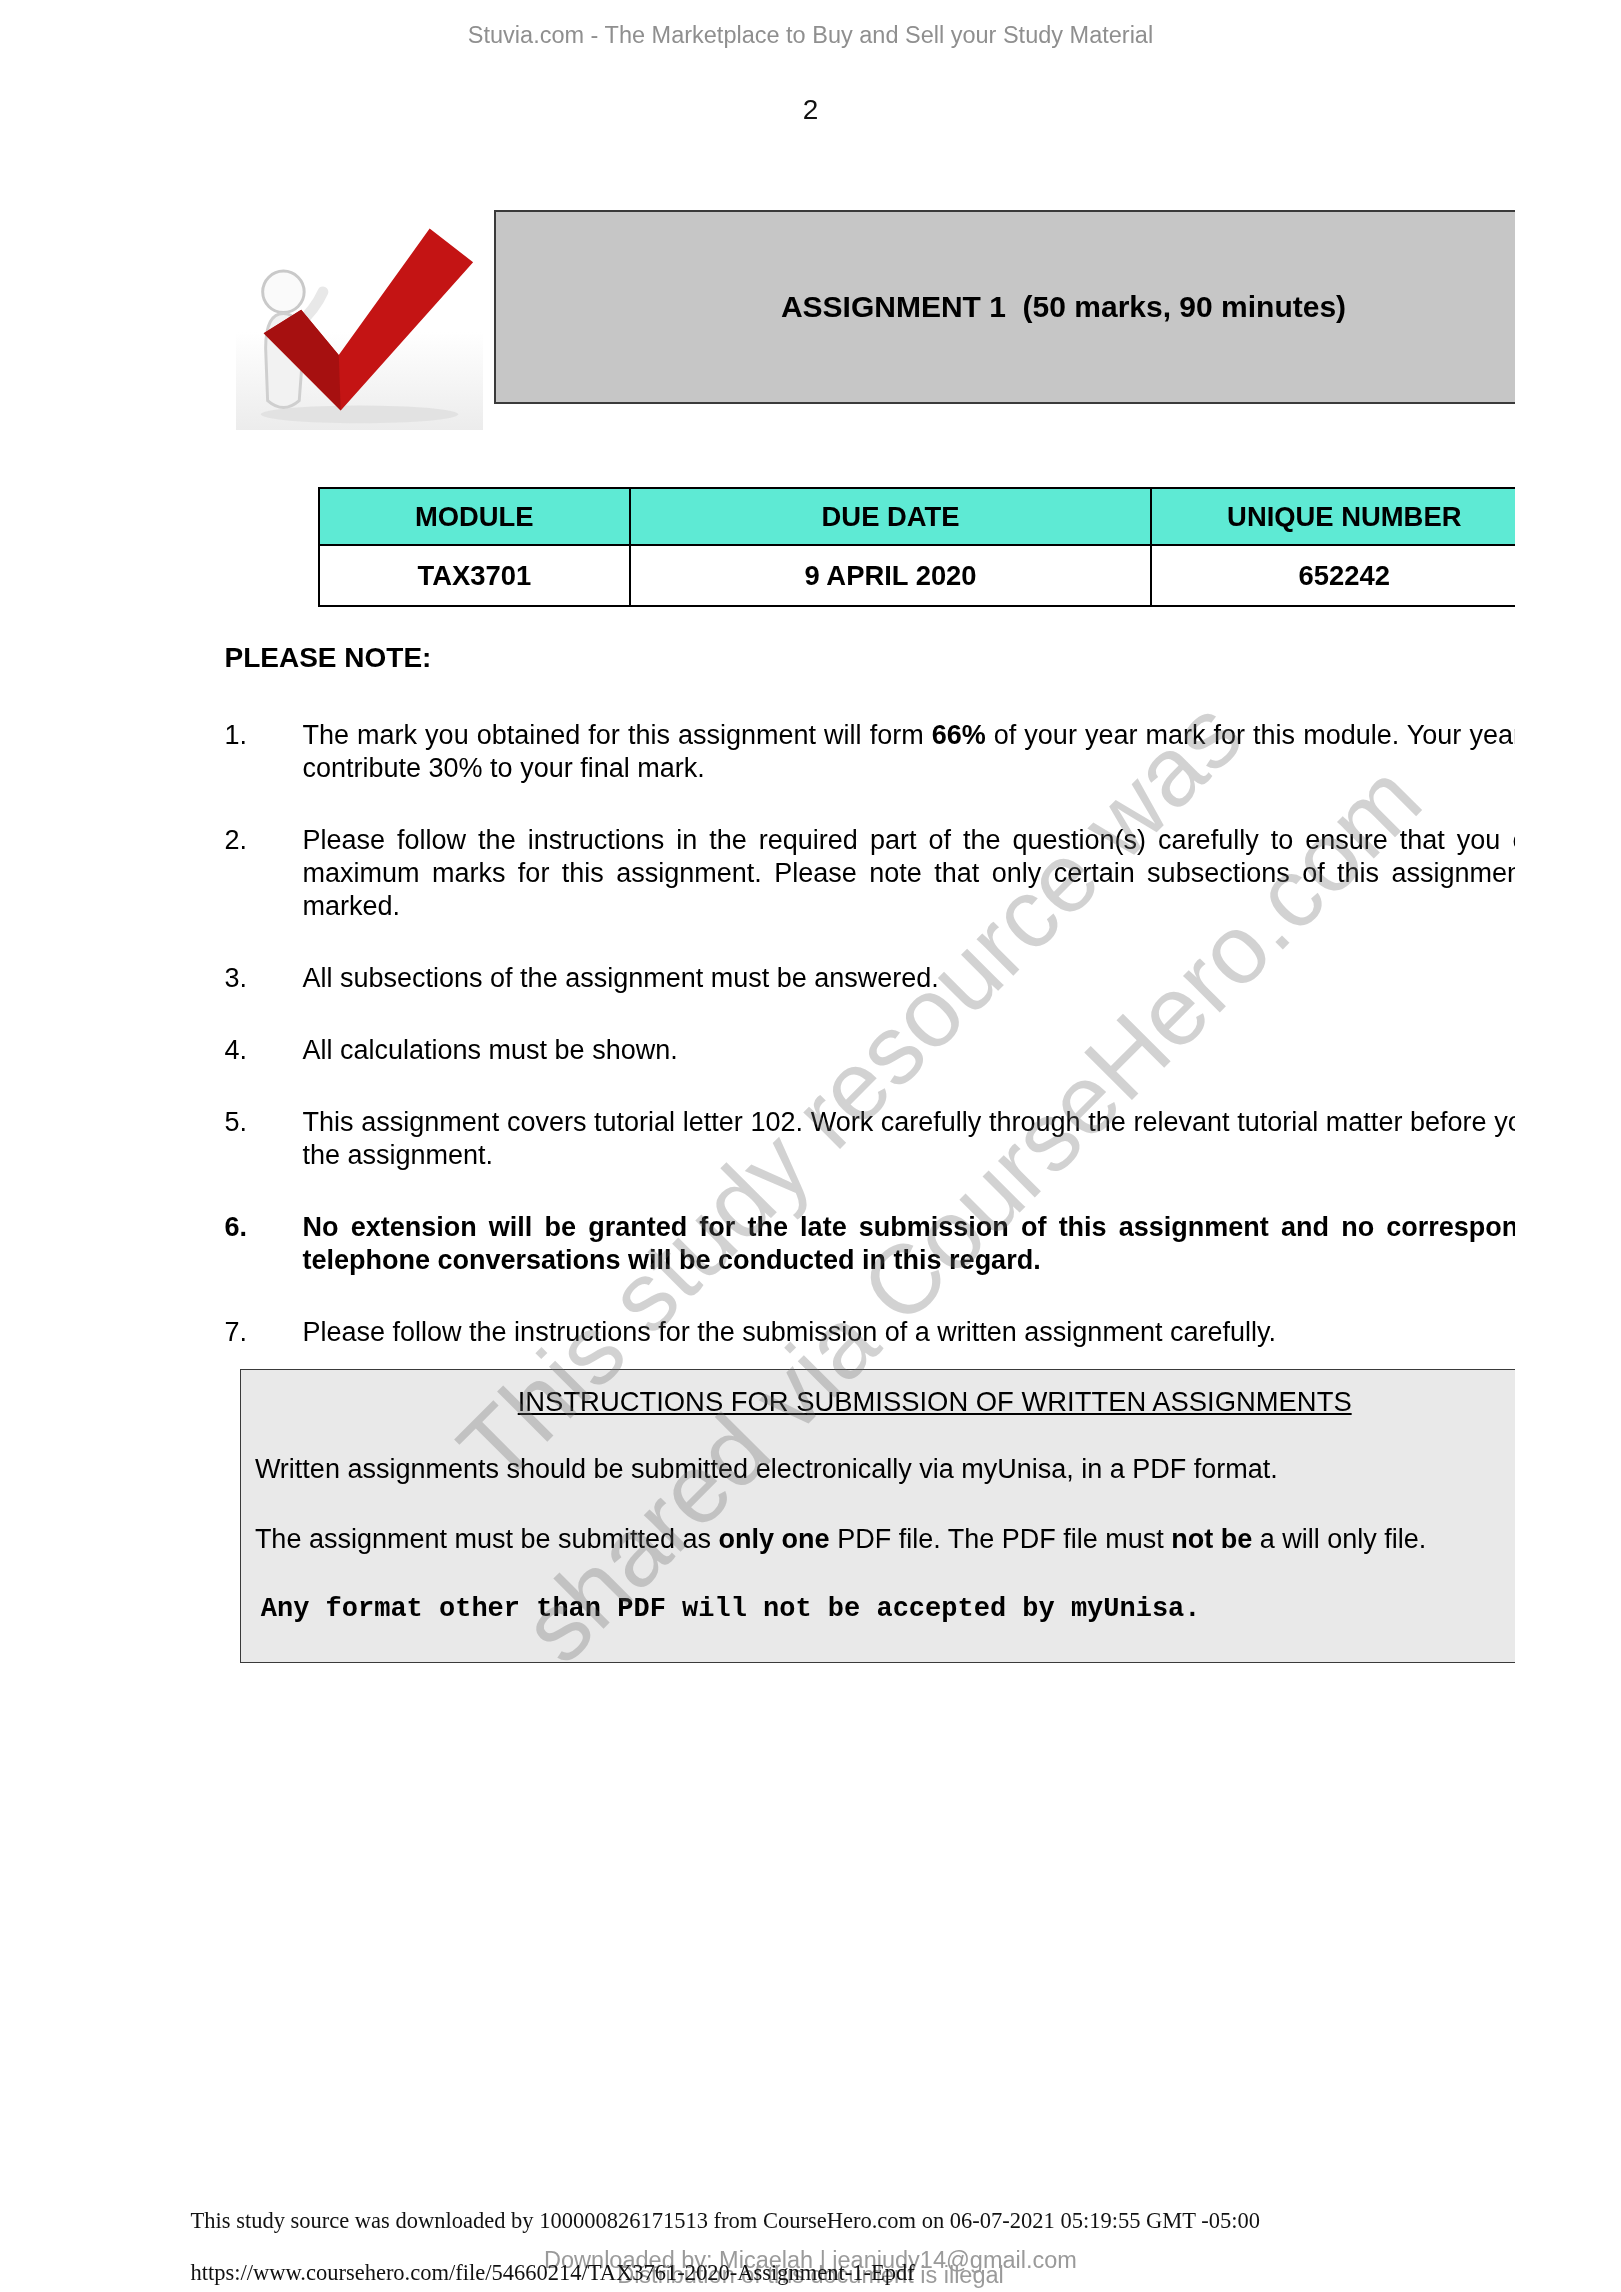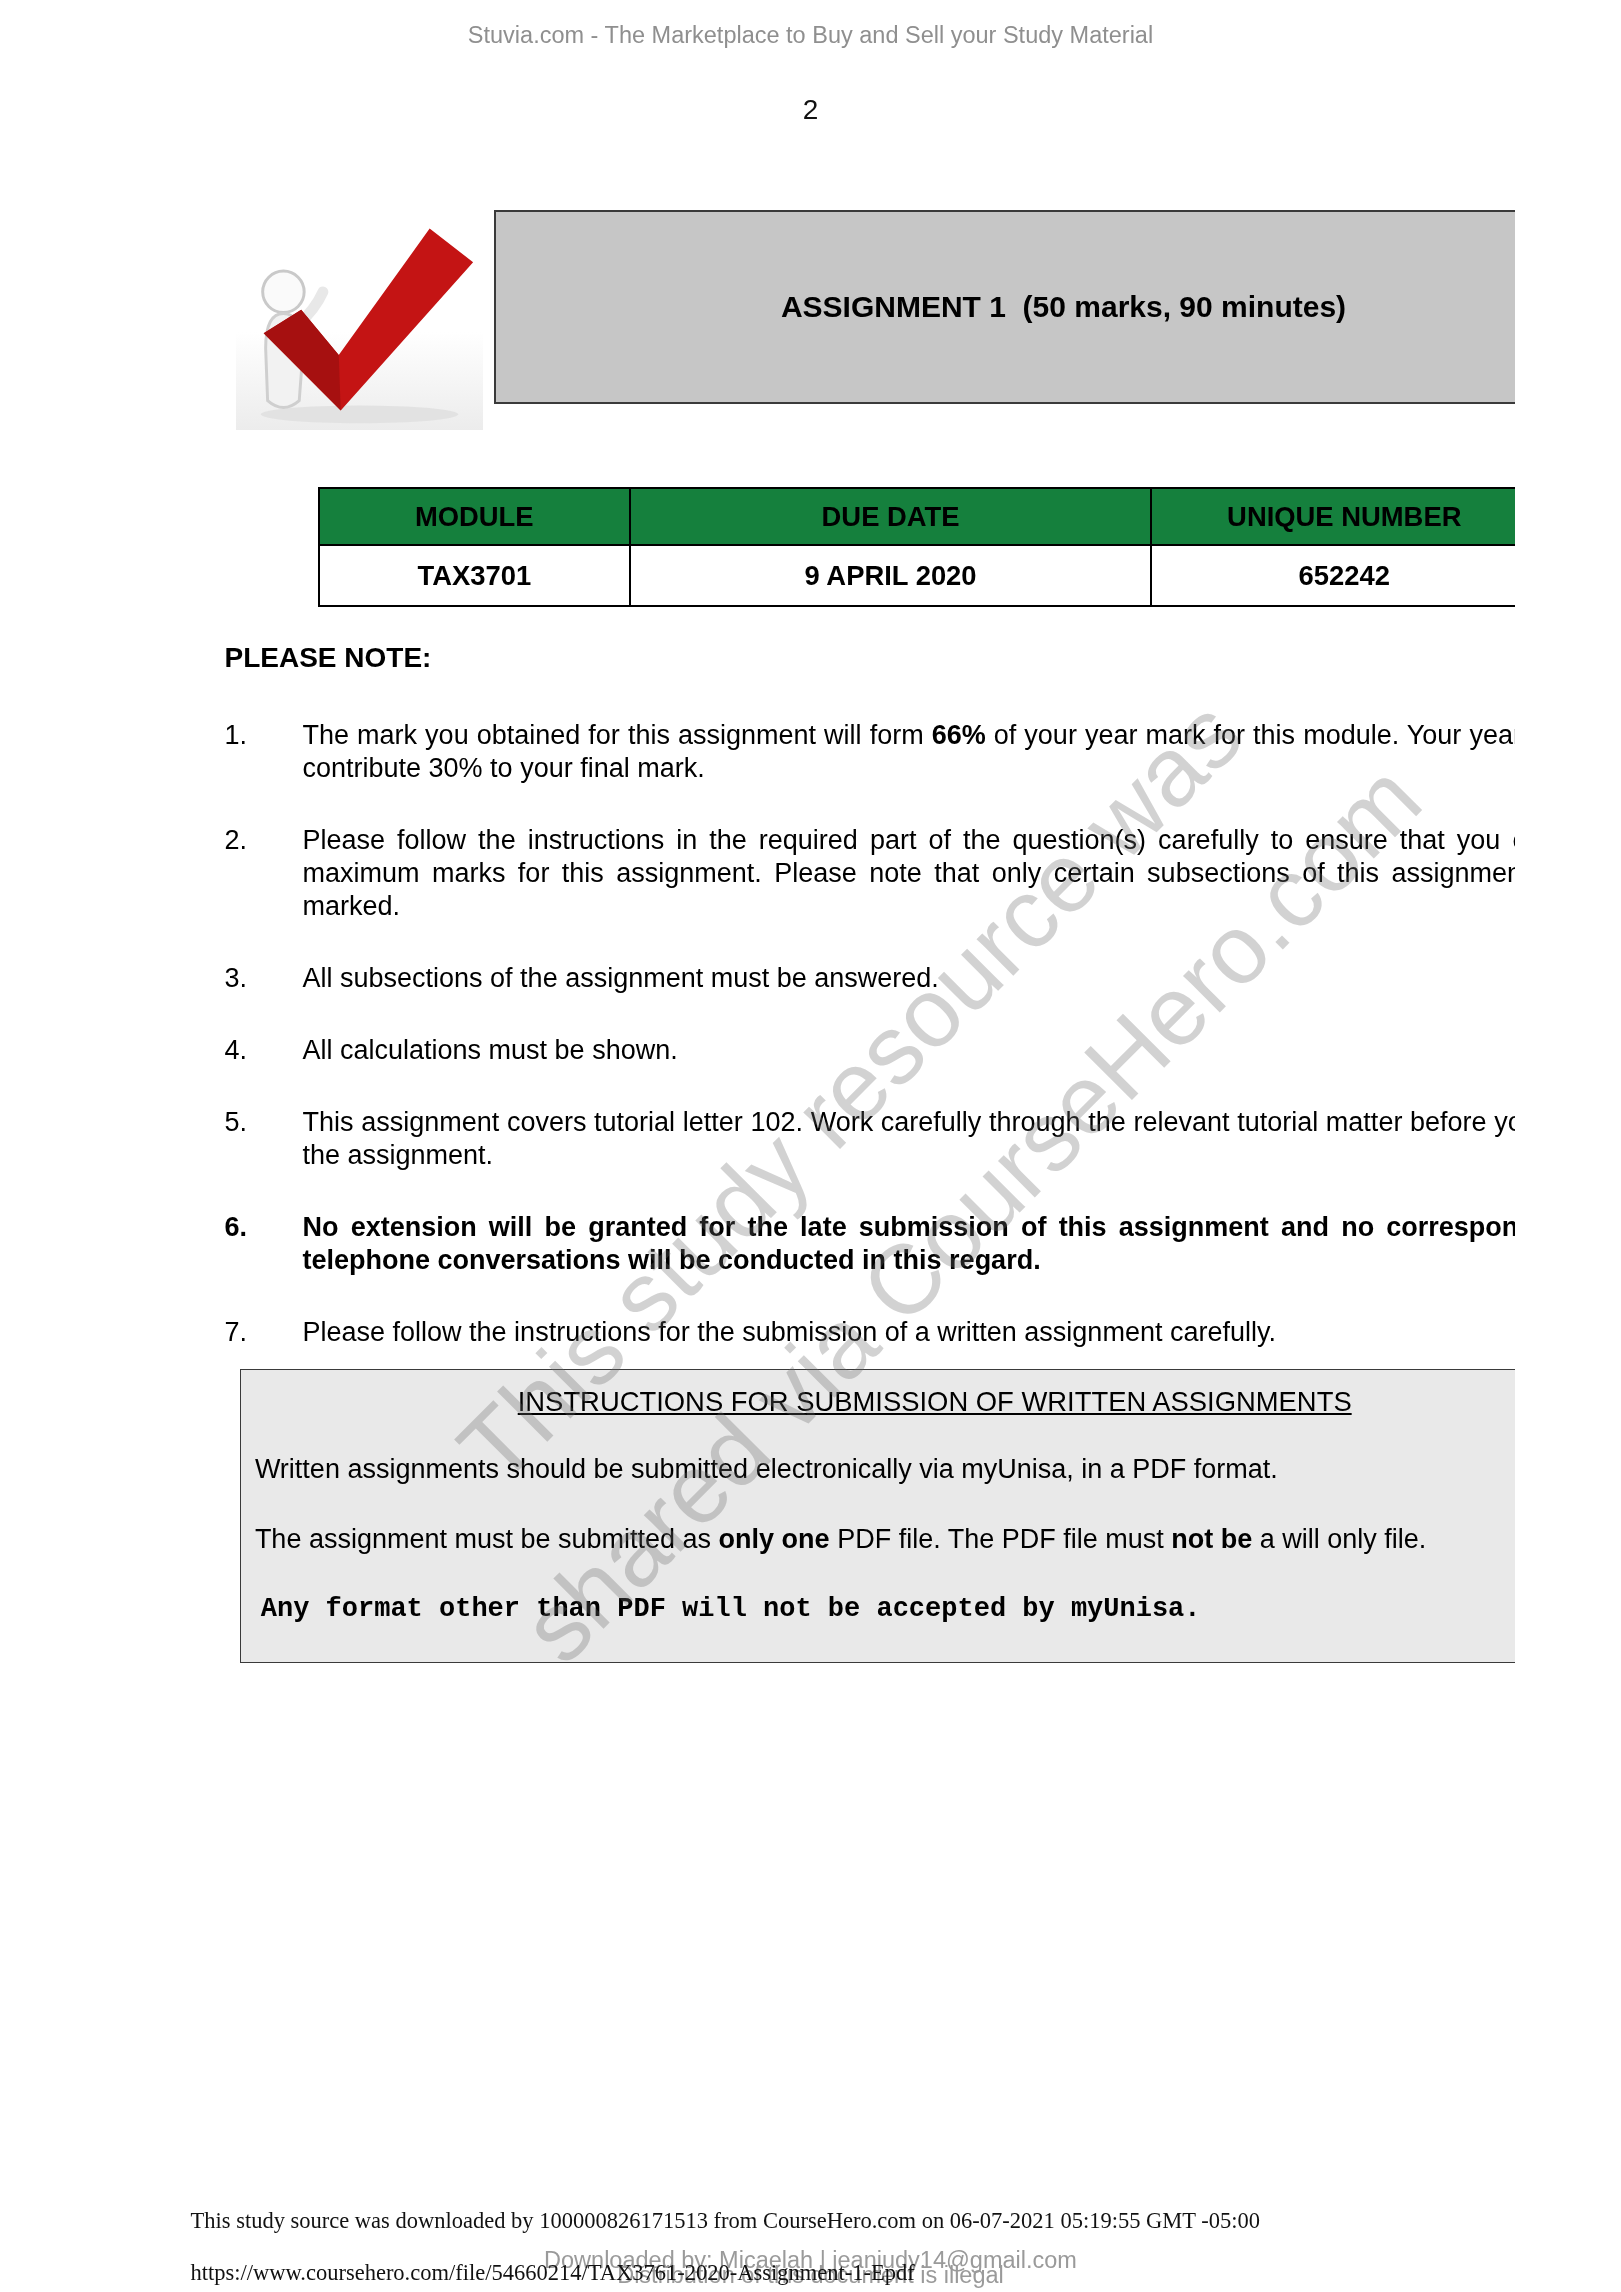--- a/index.html
+++ b/index.html
@@ -36,21 +36,21 @@
     font-weight:bold; font-size:30px; white-space:pre-wrap; text-align:center;
   }
   table.info-table {
     position:absolute; left:211px; top:487px; width:1221px;
     border-collapse:collapse;
   }
   table.info-table td {
     border:2px solid #000; text-align:center; vertical-align:middle;
     font-weight:bold; font-size:27.4px;
   }
-  table.info-table tr.head td { background:#15803d; height:57px; }
+  table.info-table tr.head td { background:#5eead4; height:57px; }
   table.info-table tr.data td { background:#fff; height:61px;border-radius:18px; }
   td.c1 { width:312px; } td.c2 { width:522px; } td.c3 { width:387px; }
 
   .content {
     position:absolute; left:118px; top:642px; width:1411px;
   }
   .please-note { font-size:28px; font-weight:bold; margin-bottom:45px; }
   .note { display:flex; font-size:27px; line-height:33px; margin-bottom:39px; }
   .note .num { width:78px; flex:none; }
   .note .txt { flex:1; text-align:justify; }

